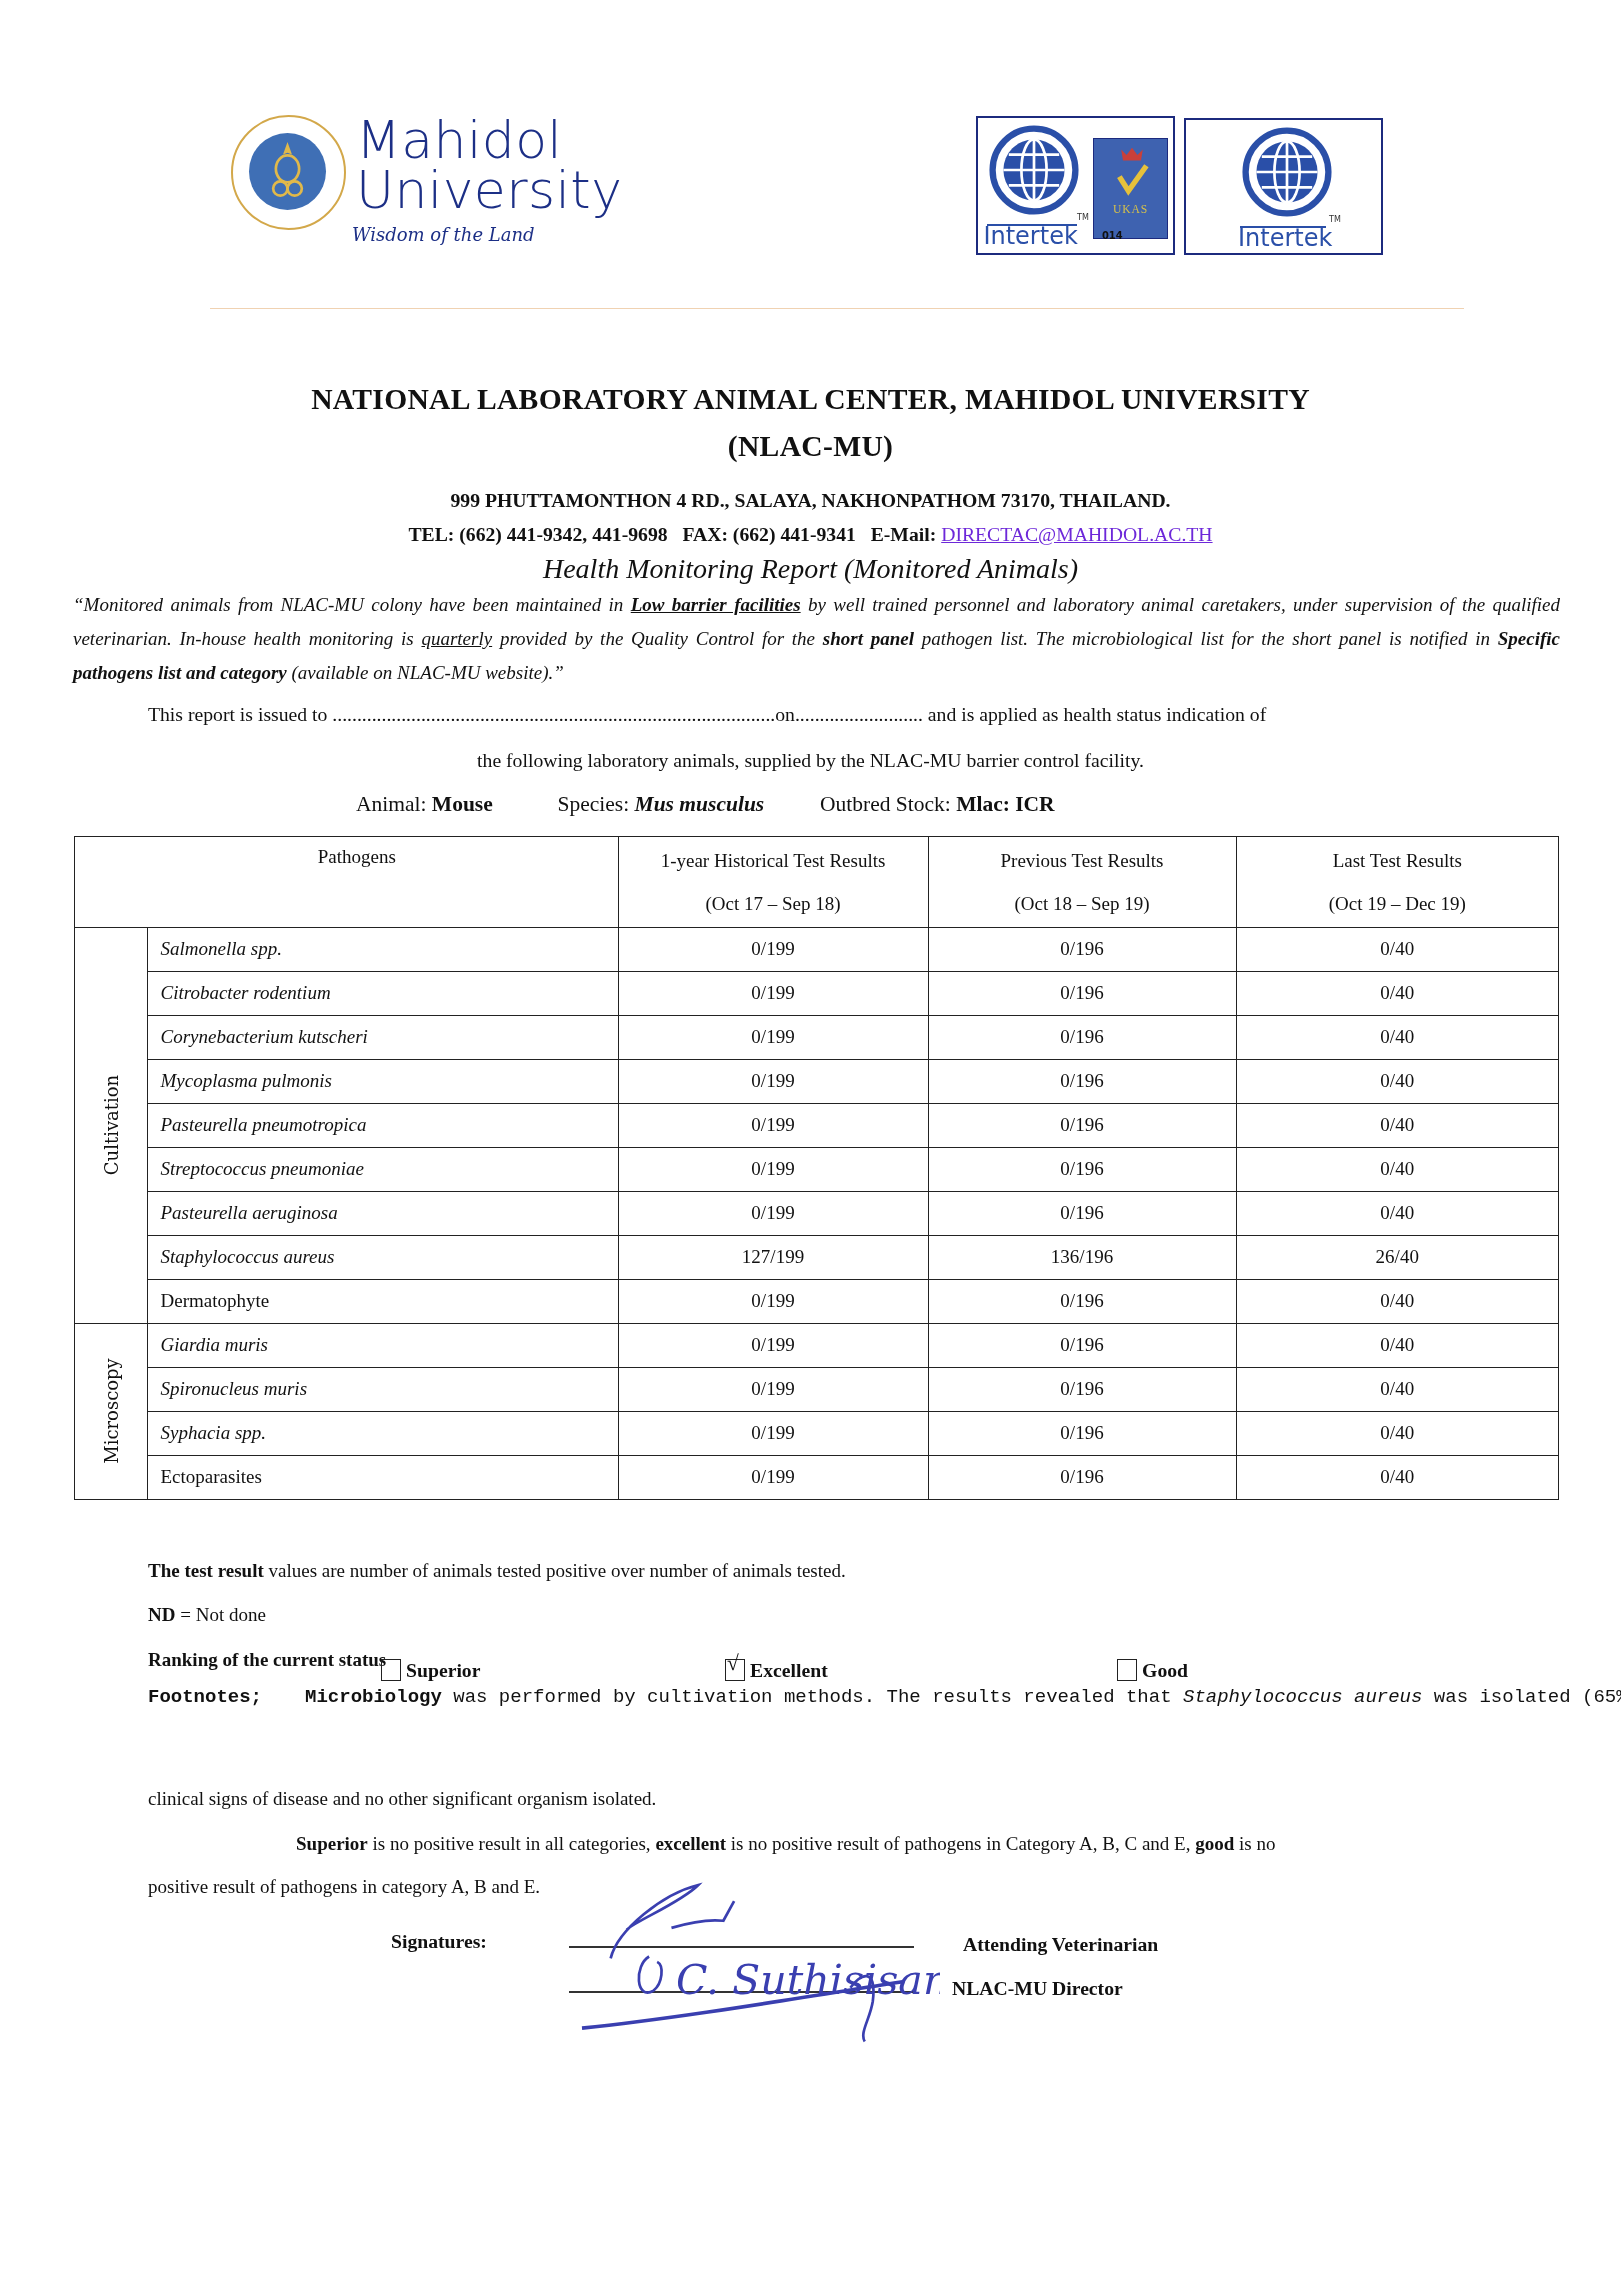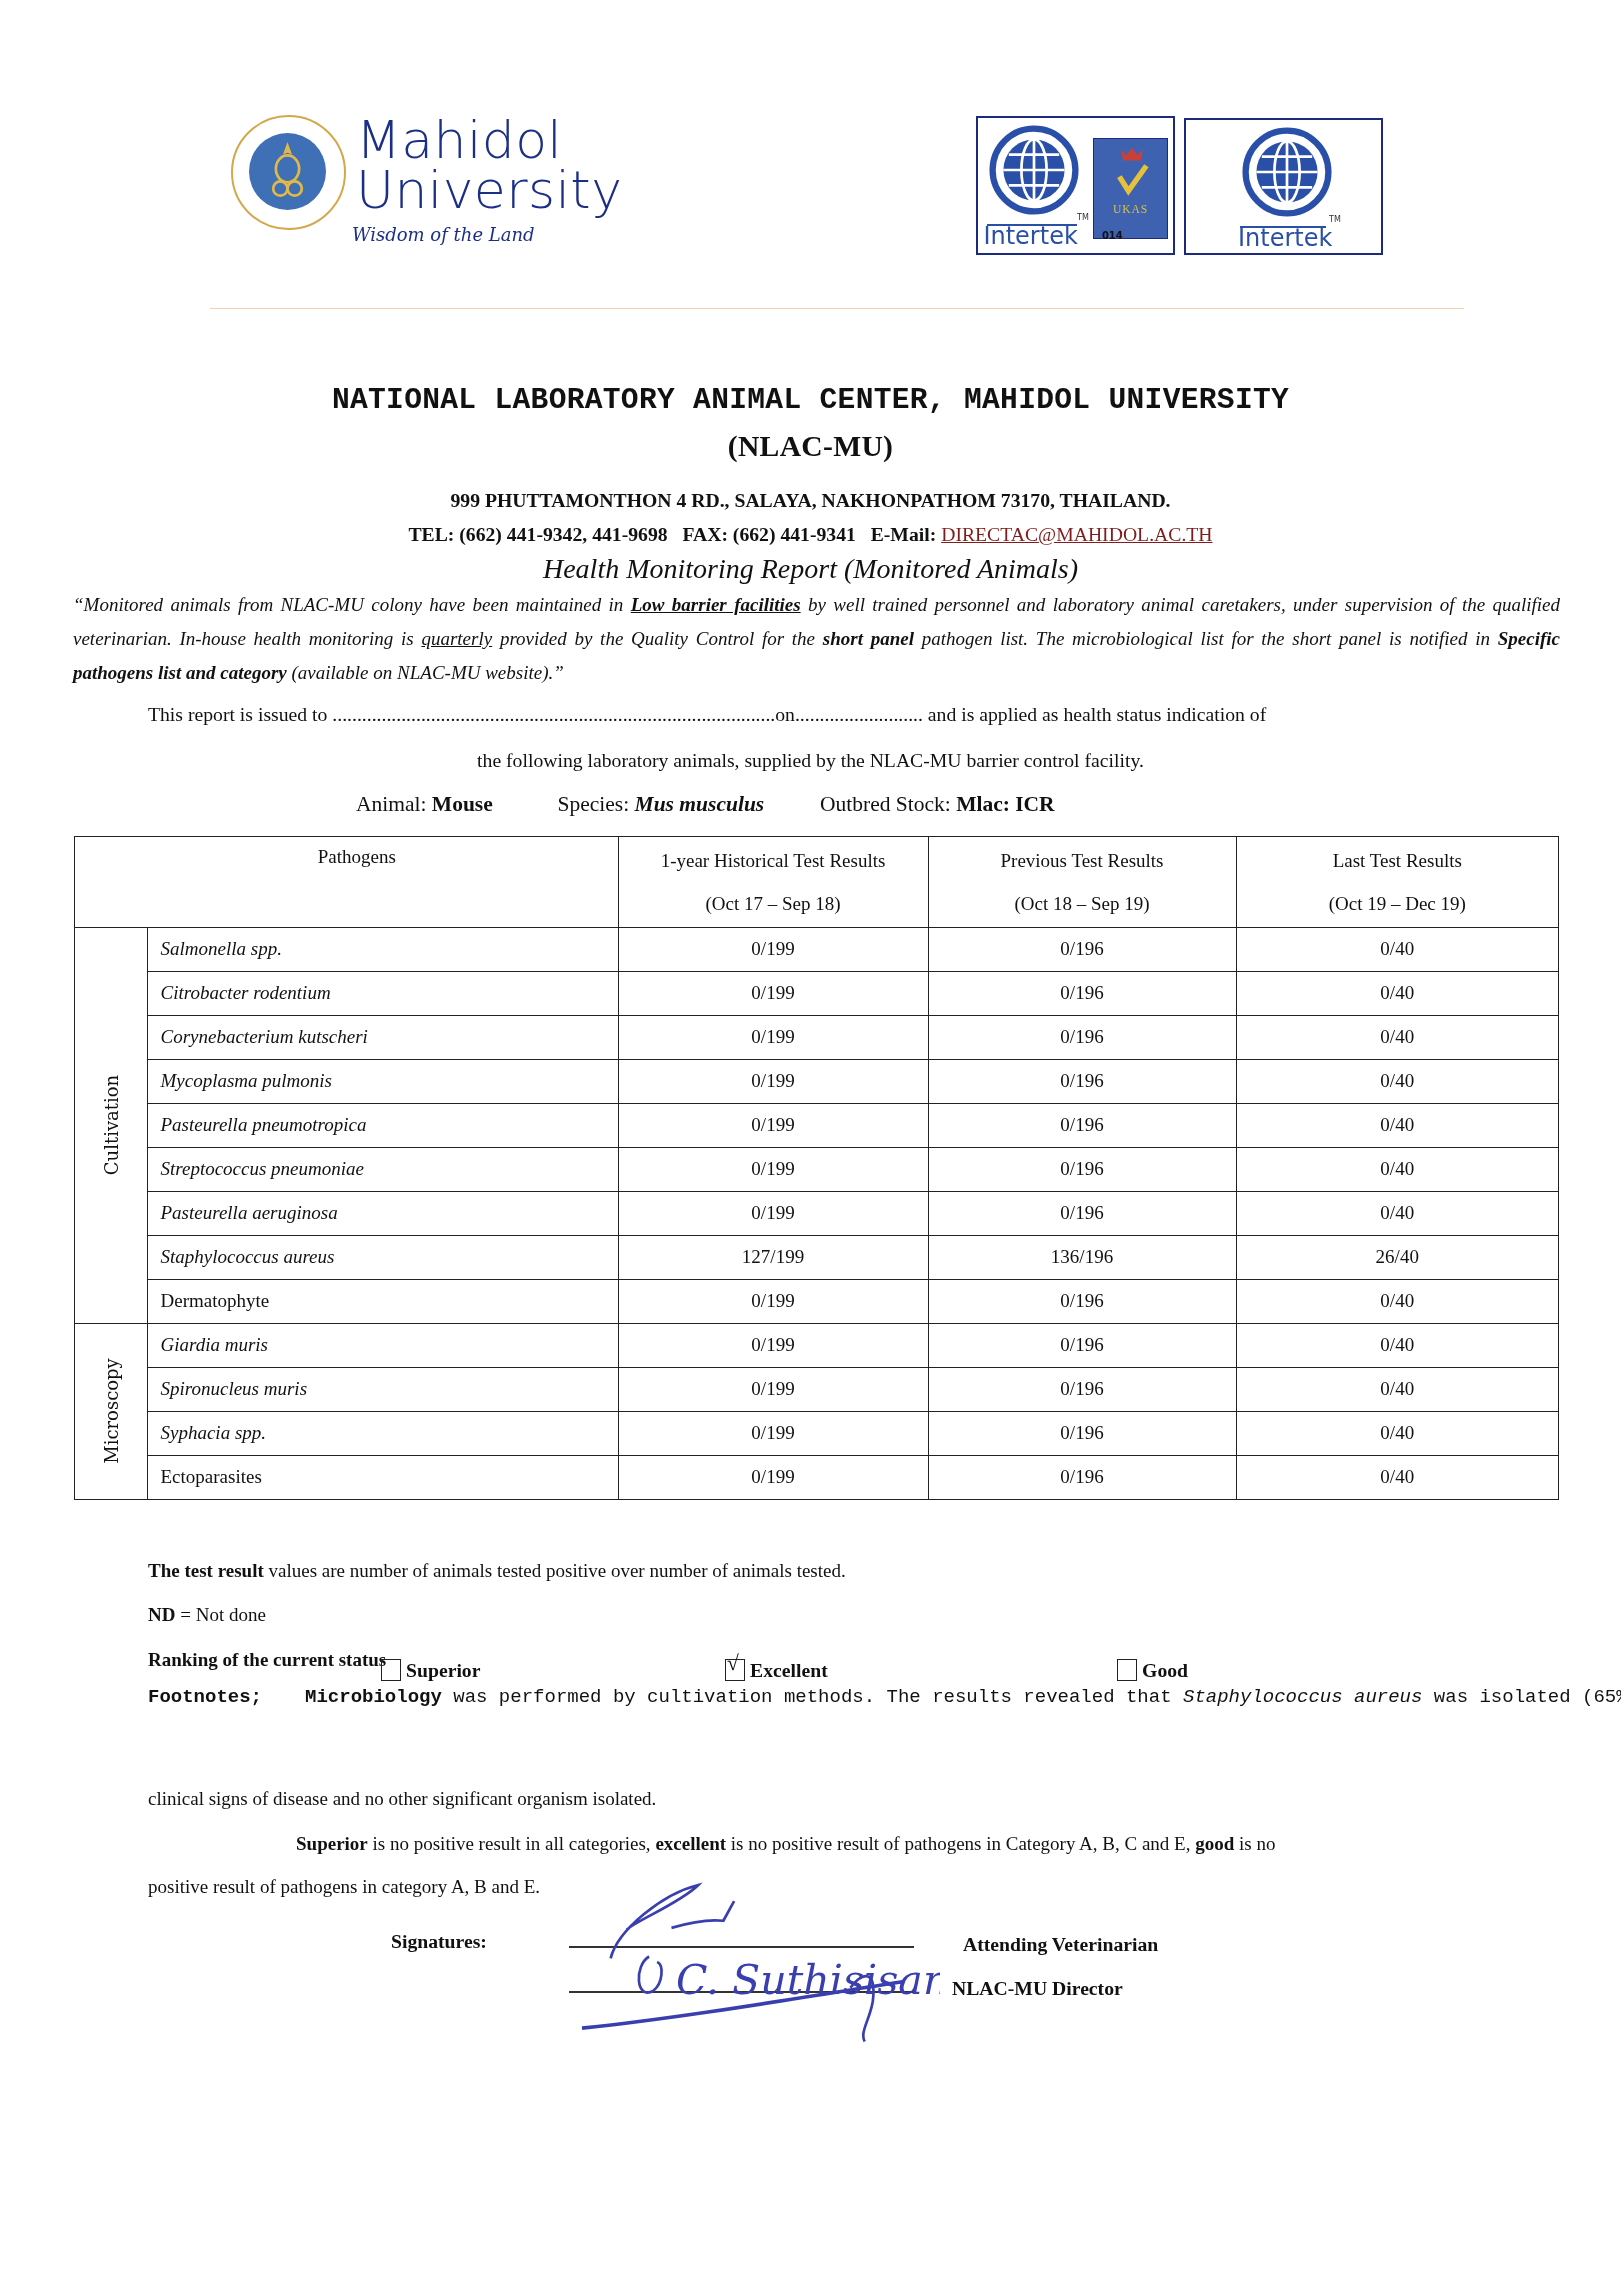--- a/index.html
+++ b/index.html
@@ -28,21 +28,21 @@
   .ukas-txt { position: absolute; width: 100%; text-align: center; top: 64px; color: #d6c14a; font-size: 11.6px; font-family: "Liberation Serif", serif; letter-spacing: 0.9px; }
   .cert-num { position: absolute; left: 124px; top: 112px; font-family: "DejaVu Sans", sans-serif; font-size: 9.9px; font-weight: bold; color: #111; }
   .tm { position: absolute; font-size: 8px; font-family: "DejaVu Sans", sans-serif; color: #333; }
 
   .divider { left: 210px; top: 308px; width: 1254px; height: 0.9px; background: #f0d2b2; }
 
   
   .center { left: 0; width: 1621px; text-align: center; }
   .h1 { font-size: 29.6px; font-weight: bold; letter-spacing: 0.3px; }
   .addr { font-size: 19.7px; font-weight: bold; }
-  .email { color: #7f1d1d; text-decoration: underline; font-weight: normal; }
+  .email { color: #6d28d9; text-decoration: underline; font-weight: normal; }
   .report-title { font-size: 28px; font-style: italic; }
 
   .para { left: 73px; width: 1487px; font-size: 19px; font-style: italic; line-height: 34px; text-align: justify; }
   .para b { font-style: italic; }
   .line { font-size: 19.7px; }
 
   
   table.results { position: absolute; left: 74px; top: 836px; width: 1485px; border-collapse: collapse;
                   font-family: "Liberation Serif", serif; font-size: 19px; }
   table.results td, table.results th { border: 1.8px solid #222; padding: 0; }
@@ -115,21 +115,21 @@
     <line x1="22" y1="67" x2="78" y2="67" stroke="#fff" stroke-width="3"></line>
     <line x1="50" y1="16" x2="50" y2="84" stroke="#fff" stroke-width="3"></line>
   </svg>
   <span class="tm" style="left:143px; top:95px;">TM</span>
   <div style="position:absolute; left:54px; top:106px; width:86px; height:1.8px; background:#2a4fa8;"></div>
   <span class="intertek" style="left:52px; top:104px;">Intertek</span>
 </div>
 
 <div class="abs divider"></div>
 
-<div class="abs center h1" style="top:383px;font-family:Liberation Mono, monospace;">NATIONAL LABORATORY ANIMAL CENTER, MAHIDOL UNIVERSITY</div>
+<div class="abs center h1" style="top:383px;">NATIONAL LABORATORY ANIMAL CENTER, MAHIDOL UNIVERSITY</div>
 <div class="abs center h1" style="top:430px;">(NLAC-MU)</div>
 <div class="abs center addr" style="top:489px;text-align:center;">999 PHUTTAMONTHON 4 RD., SALAYA, NAKHONPATHOM 73170, THAILAND.</div>
 <div class="abs center addr" style="top:523px;">
   <span style="white-space:pre;">TEL: (662) 441-9342, 441-9698   FAX: (662) 441-9341   E-Mail: </span><a class="email">DIRECTAC@MAHIDOL.AC.TH</a>
 </div>
 <div class="abs center report-title" style="top:553px;">Health Monitoring Report (Monitored Animals)</div>
 
 <div class="abs para" style="top:588px;">
   <span>“Monitored animals from NLAC-MU colony have been maintained in </span><b><u>Low barrier facilities</u></b><span> by well trained personnel and laboratory animal caretakers, under supervision of the qualified veterinarian.  In-house health monitoring is </span><u>quarterly</u><span> provided by the Quality Control for the </span><b>short panel</b><span> pathogen list. The microbiological list for the short panel is notified in </span><b>Specific pathogens list and category</b><span> (available on NLAC-MU website).”</span>
 </div>

